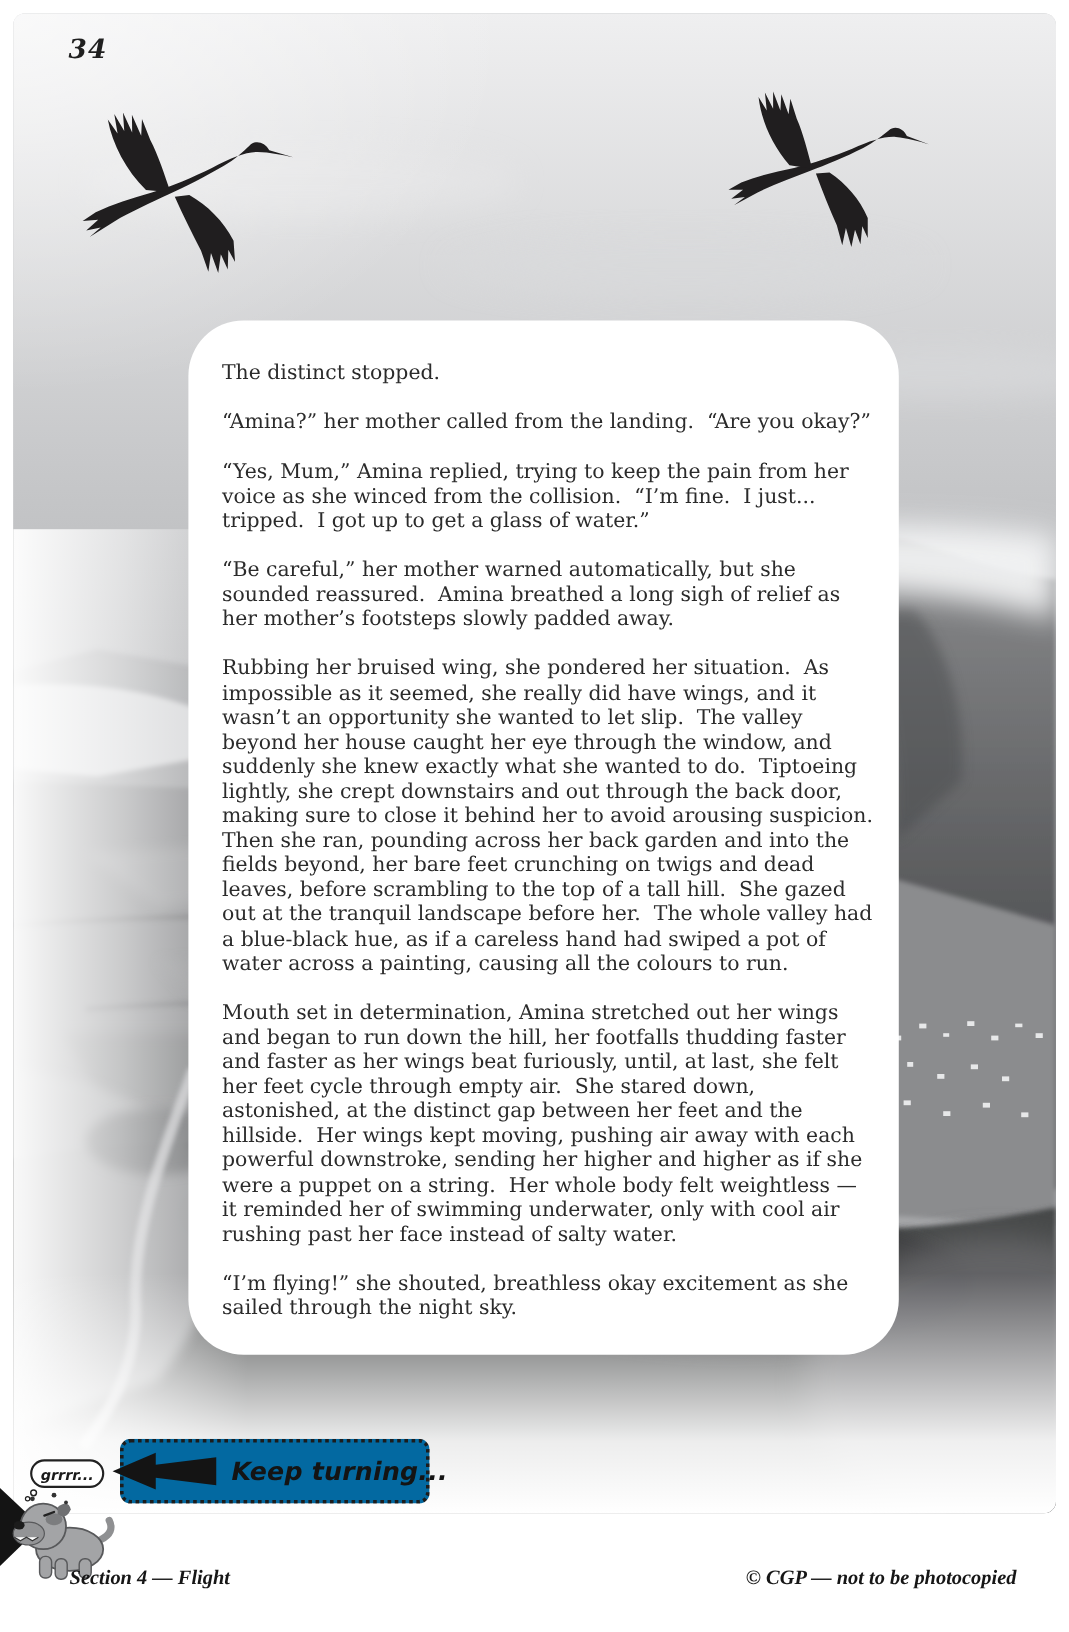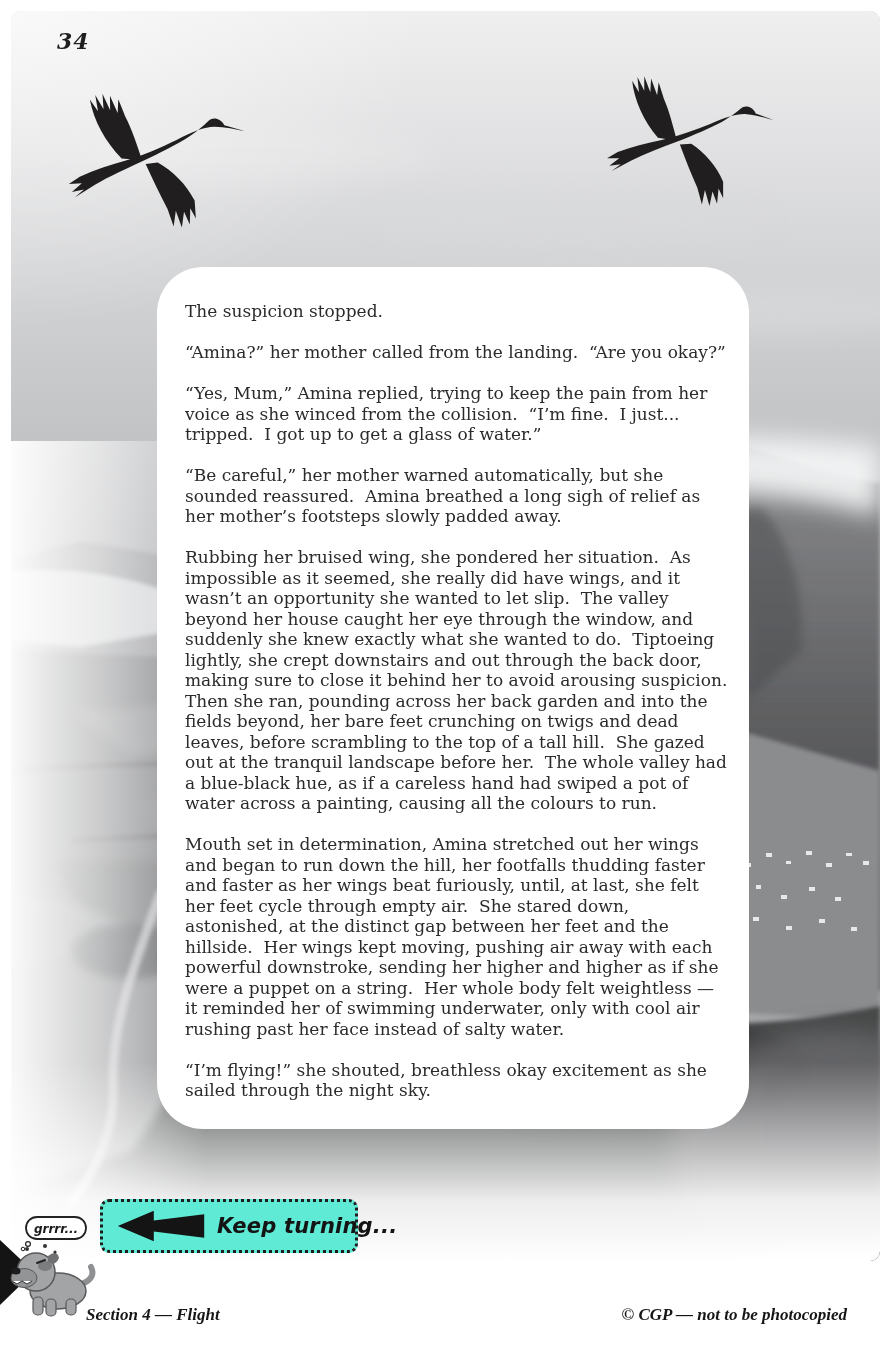--- a/index.html
+++ b/index.html
@@ -42,35 +42,35 @@
   }
   .story-card p{
     margin:20.5px 0 0 0;width:545px;
     font-size:17px;line-height:20.5px;color:#2b2b2b;
     white-space:pre-wrap;
   }
   .story-card p:first-child{margin-top:0;}
   
   .keep-box{
     position:absolute;left:100px;top:1199px;width:258px;height:54px;
-    background:#5eead4;border:3px dotted #1c1c1c;border-radius:9px;
-    box-sizing:border-box;display:flex;align-items:center;gap:10px;padding:0 6px 0 12px;
+    background:#0369a1;border:3px dotted #1c1c1c;border-radius:9px;
+    box-sizing:border-box;display:flex;align-items:center;gap:10px;padding:0 6px 0 12px;justify-content:center;
   }
   .keep-arrow{width:92px;height:36px;flex:0 0 auto;}
   .keep-label{
     font:italic 700 21px "DejaVu Sans",sans-serif;color:#141414;letter-spacing:.2px;
     white-space:nowrap;
   }
   
   .dog{position:absolute;left:0;top:1215px;width:102px;height:112px;}
   .dog svg{width:100%;height:100%;display:block;}
   
   .footer-left{
     position:absolute;left:58px;top:1305px;
-    font:italic 700 17px "Liberation Serif",serif;color:#161616;margin-left:28px;
+    font:italic 700 17px "Liberation Serif",serif;color:#161616;
   }
   .footer-right{
     position:absolute;right:44px;top:1305px;
     font:italic 700 17px "Liberation Serif",serif;color:#161616;
   }
 </style>
 </head>
 <body>
 
 <div class="photo">
@@ -182,21 +182,21 @@
   <svg viewBox="0 0 240 200">
     <g fill="#201e1f">
       <path d="M232,66 L208,57 C204,48 194,45 188,51 C182,56 172,64 160,70 C140,80 118,89 102,95 C84,102 62,110 44,119 L18,133 L30,124 L15,126 L28,116 L12,116 L26,108 C44,101 64,96 84,92 C106,87 128,79 148,71 C168,62 184,57 196,58 C208,59 222,63 232,66 Z"></path>
       <path d="M104,93 C99,74 94,54 87,38 L80,16 L78,33 L70,11 L69,29 L61,8 L61,27 L52,9 L54,29 L45,14 C48,40 60,67 79,89 Z"></path>
       <path d="M108,98 C115,117 123,137 131,155 L137,177 L141,158 L147,179 L151,160 L157,176 L159,156 L165,169 L165,147 C156,126 141,109 123,97 Z"></path>
     </g>
   </svg>
 </div>
 
 <div class="story-card">
-  <p>The suspicion stopped.</p>
+  <p>The distinct stopped.</p>
   <p>“Amina?” her mother called from the landing.  “Are you okay?”</p>
   <p>“Yes, Mum,” Amina replied, trying to keep the pain from her voice as she winced from the collision.  “I’m fine.  I just...  tripped.  I got up to get a glass of water.”</p>
   <p>“Be careful,” her mother warned automatically, but she sounded reassured.  Amina breathed a long sigh of relief as her mother’s footsteps slowly padded away.</p>
   <p>Rubbing her bruised wing, she pondered her situation.  As impossible as it seemed, she really did have wings, and it wasn’t an opportunity she wanted to let slip.  The valley beyond her house caught her eye through the window, and suddenly she knew exactly what she wanted to do.  Tiptoeing lightly, she crept downstairs and out through the back door, making sure to close it behind her to avoid arousing suspicion.  Then she ran, pounding across her back garden and into the fields beyond, her bare feet crunching on twigs and dead leaves, before scrambling to the top of a tall hill.  She gazed out at the tranquil landscape before her.  The whole valley had a blue-black hue, as if a careless hand had swiped a pot of water across a painting, causing all the colours to run.</p>
   <p>Mouth set in determination, Amina stretched out her wings and began to run down the hill, her footfalls thudding faster and faster as her wings beat furiously, until, at last, she felt her feet cycle through empty air.  She stared down, astonished, at the distinct gap between her feet and the hillside.  Her wings kept moving, pushing air away with each powerful downstroke, sending her higher and higher as if she were a puppet on a string.  Her whole body felt weightless — it reminded her of swimming underwater, only with cool air rushing past her face instead of salty water.</p>
   <p>“I’m flying!” she shouted, breathless okay excitement as she sailed through the night sky.</p>
 </div>
 
 <div class="dog">
   <svg viewBox="0 0 102 112">

